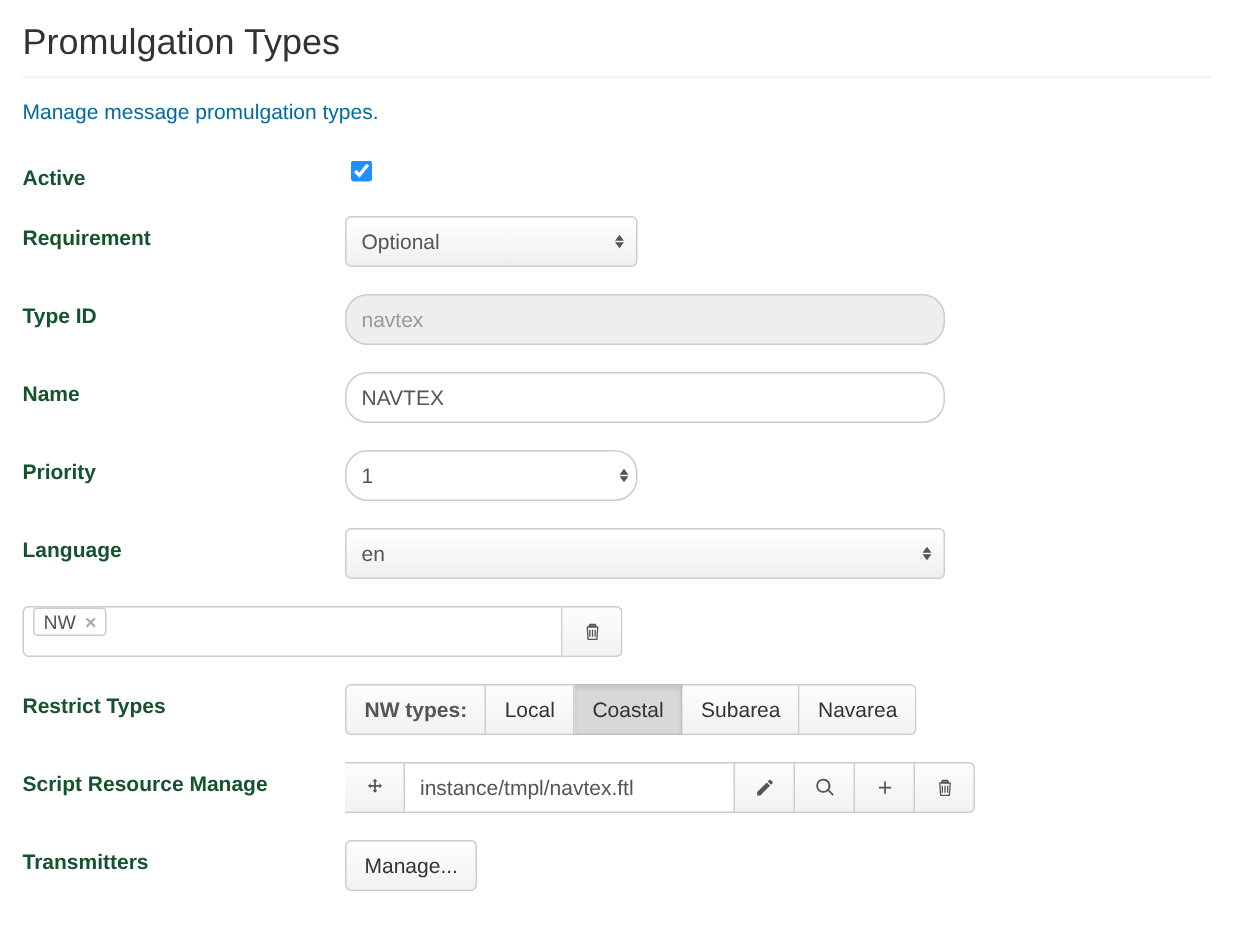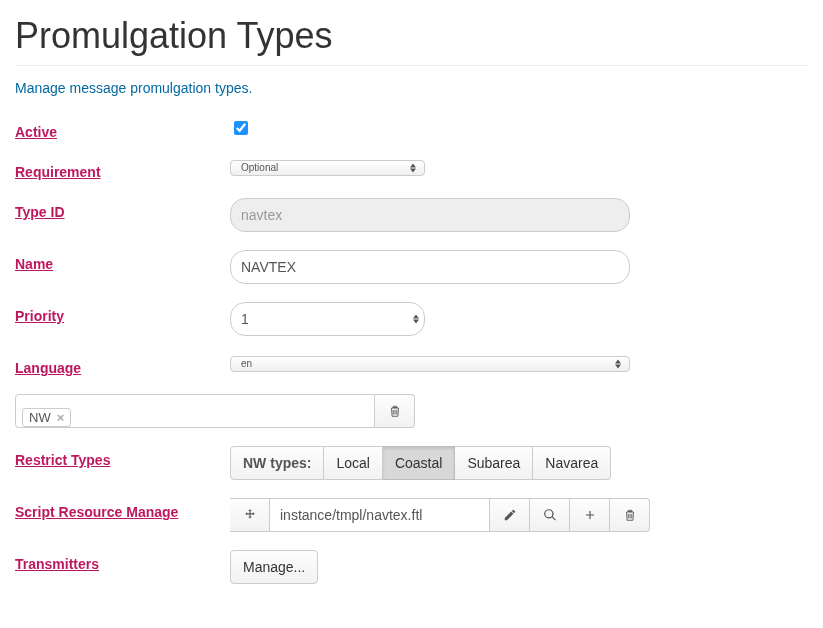--- a/index.html
+++ b/index.html
@@ -9,21 +9,21 @@
     font-family: "Helvetica Neue", Helvetica, Arial, sans-serif;
     font-size: 14px;
     color: #333;
     background: #fff;
   }
   .page {
     width: 823px;
     padding: 15px 15px 30px 15px;
   }
   h1.page-title {
-    font-size: 36px;
+    font-size: 24px;
     font-weight: 500;
     color: #333;
     margin: 0 0 10px 0;
     padding-bottom: 8px;
     border-bottom: 1px solid #eee;
   }
   .desc {
     margin: 12px 0 20px 0;
     line-height: 1.45;
     color: #0369a1;
@@ -31,44 +31,43 @@
   .form-row {
     display: flex;
     align-items: flex-start;
     margin-bottom: 18px;
   }
   .label-col {
     width: 215px;
     flex: 0 0 215px;
     font-weight: 700;
     padding-top: 6px;
-    color: #be185d;
-    text-decoration: underline;
+    color: #14532d;
   }
   .field-col {
     flex: 1 1 auto;
   }
   input[type="checkbox"].active-cb {
     width: 14px;
     height: 14px;
     accent-color: #1e90ff;
     margin-top: 3px;
   }
   
   .select-like {
     position: relative;
     display: inline-flex;
     align-items: center;
-    height: 16px;
+    height: 34px;
     border: 1px solid #ccc;
     border-radius: 4px;
     background: linear-gradient(#fff, #efefef);
     padding: 0 26px 0 10px;
     color: #555;
-    font-size: 10px;
+    font-size: 14px;
     cursor: default;
   }
   .select-caret {
     position: absolute;
     right: 8px;
     top: 50%;
     transform: translateY(-50%);
     display: flex;
     flex-direction: column;
     gap: 1px;
@@ -108,21 +107,21 @@
     display: flex;
     flex-direction: column;
     gap: 1px;
   }
   .lang-select {
     width: 400px;
   }
   
   .tag-box {
     display: inline-flex;
-    align-items: flex-end;
+    align-items: flex-start;
     width: 360px;
     height: 34px;
     border: 1px solid #ccc;
     border-radius: 4px 0 0 4px;
     padding: 0 6px;
     background: #fff;
   }
   .tag {
     display: inline-flex;
     align-items: center;

